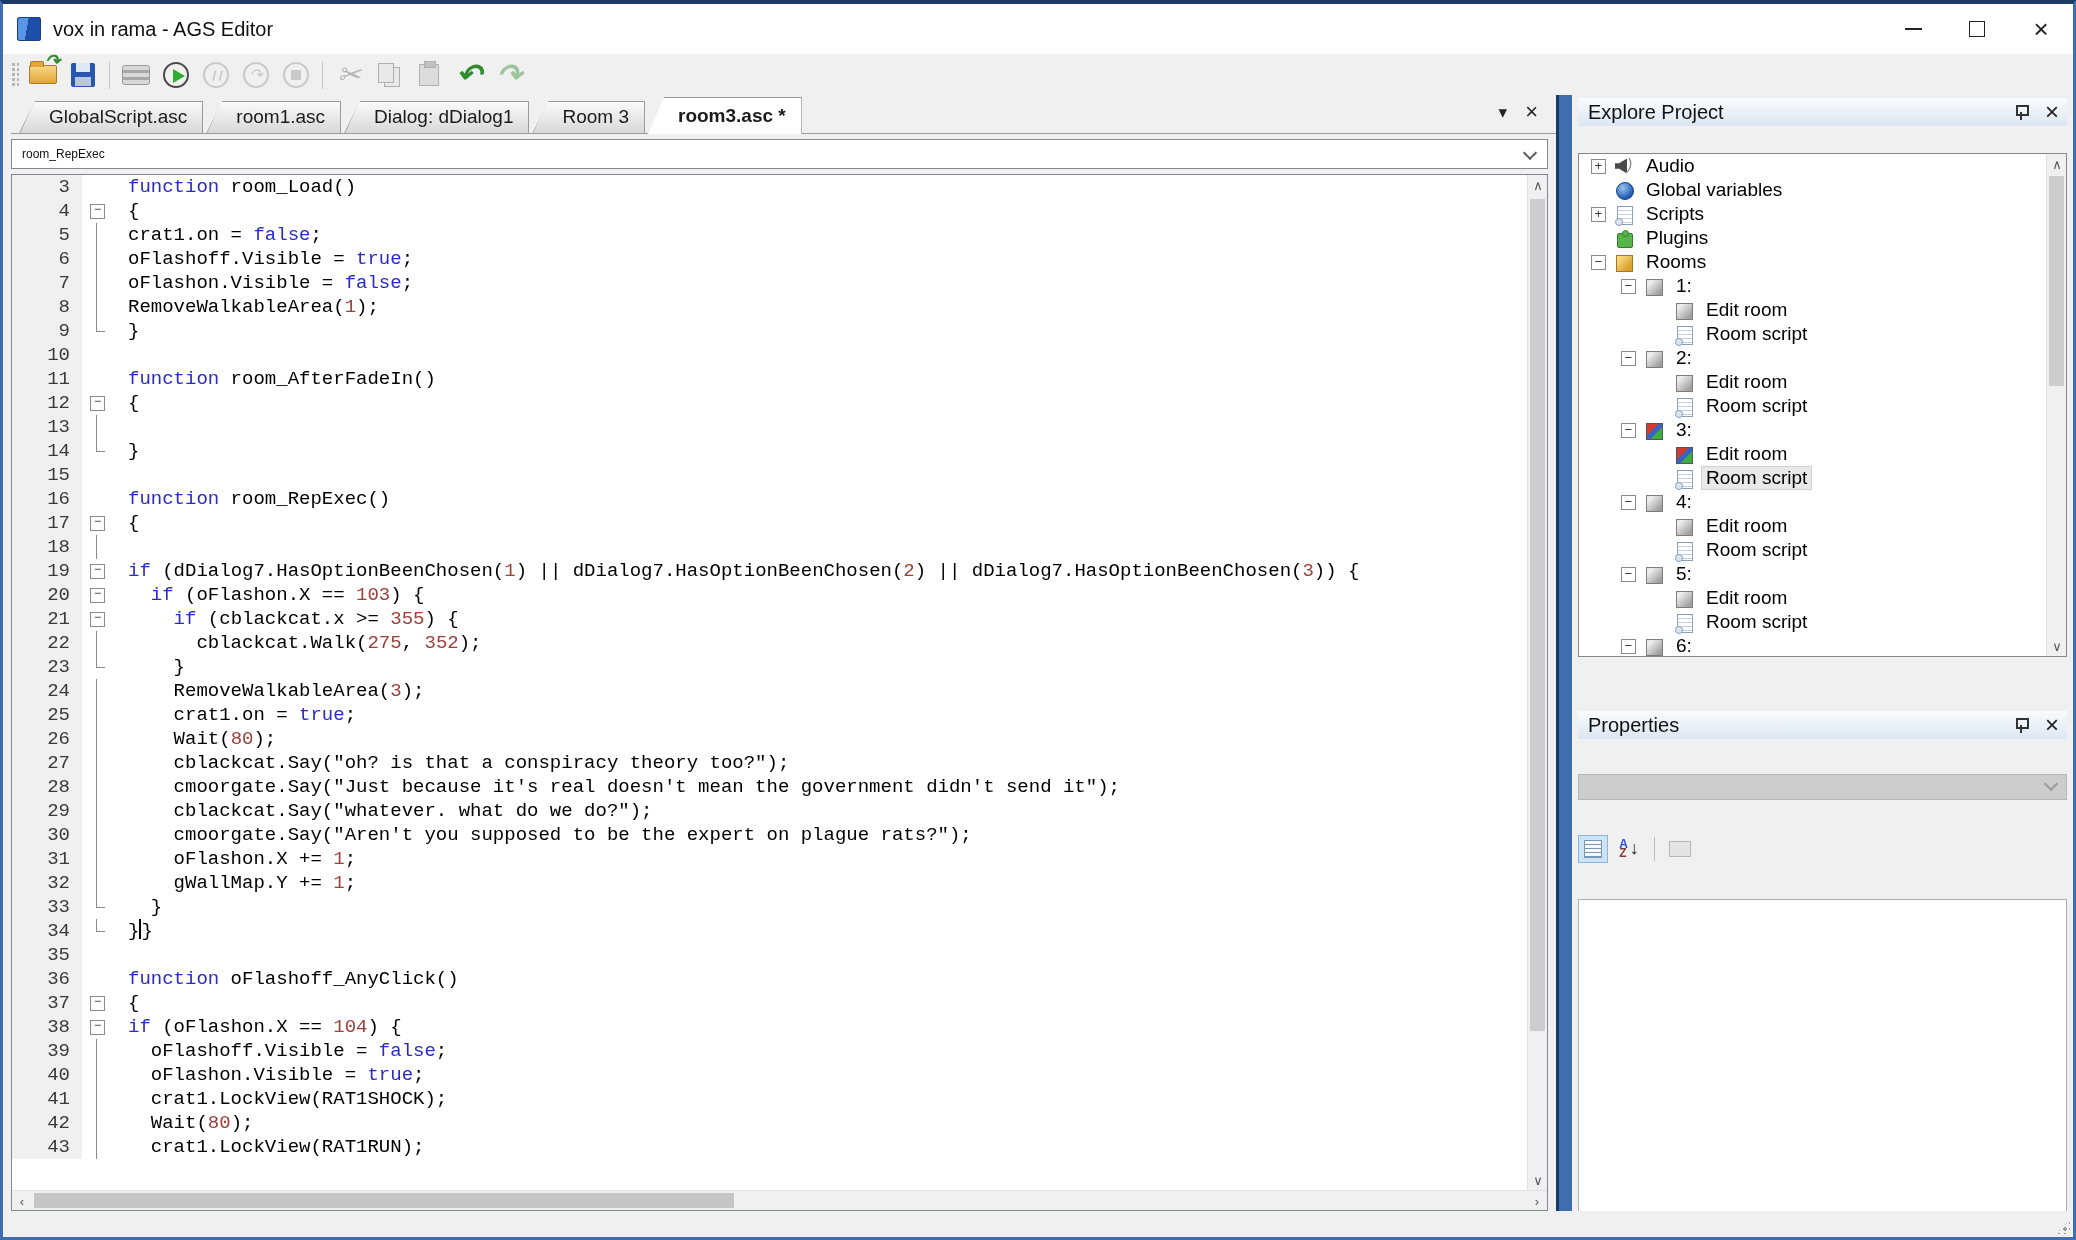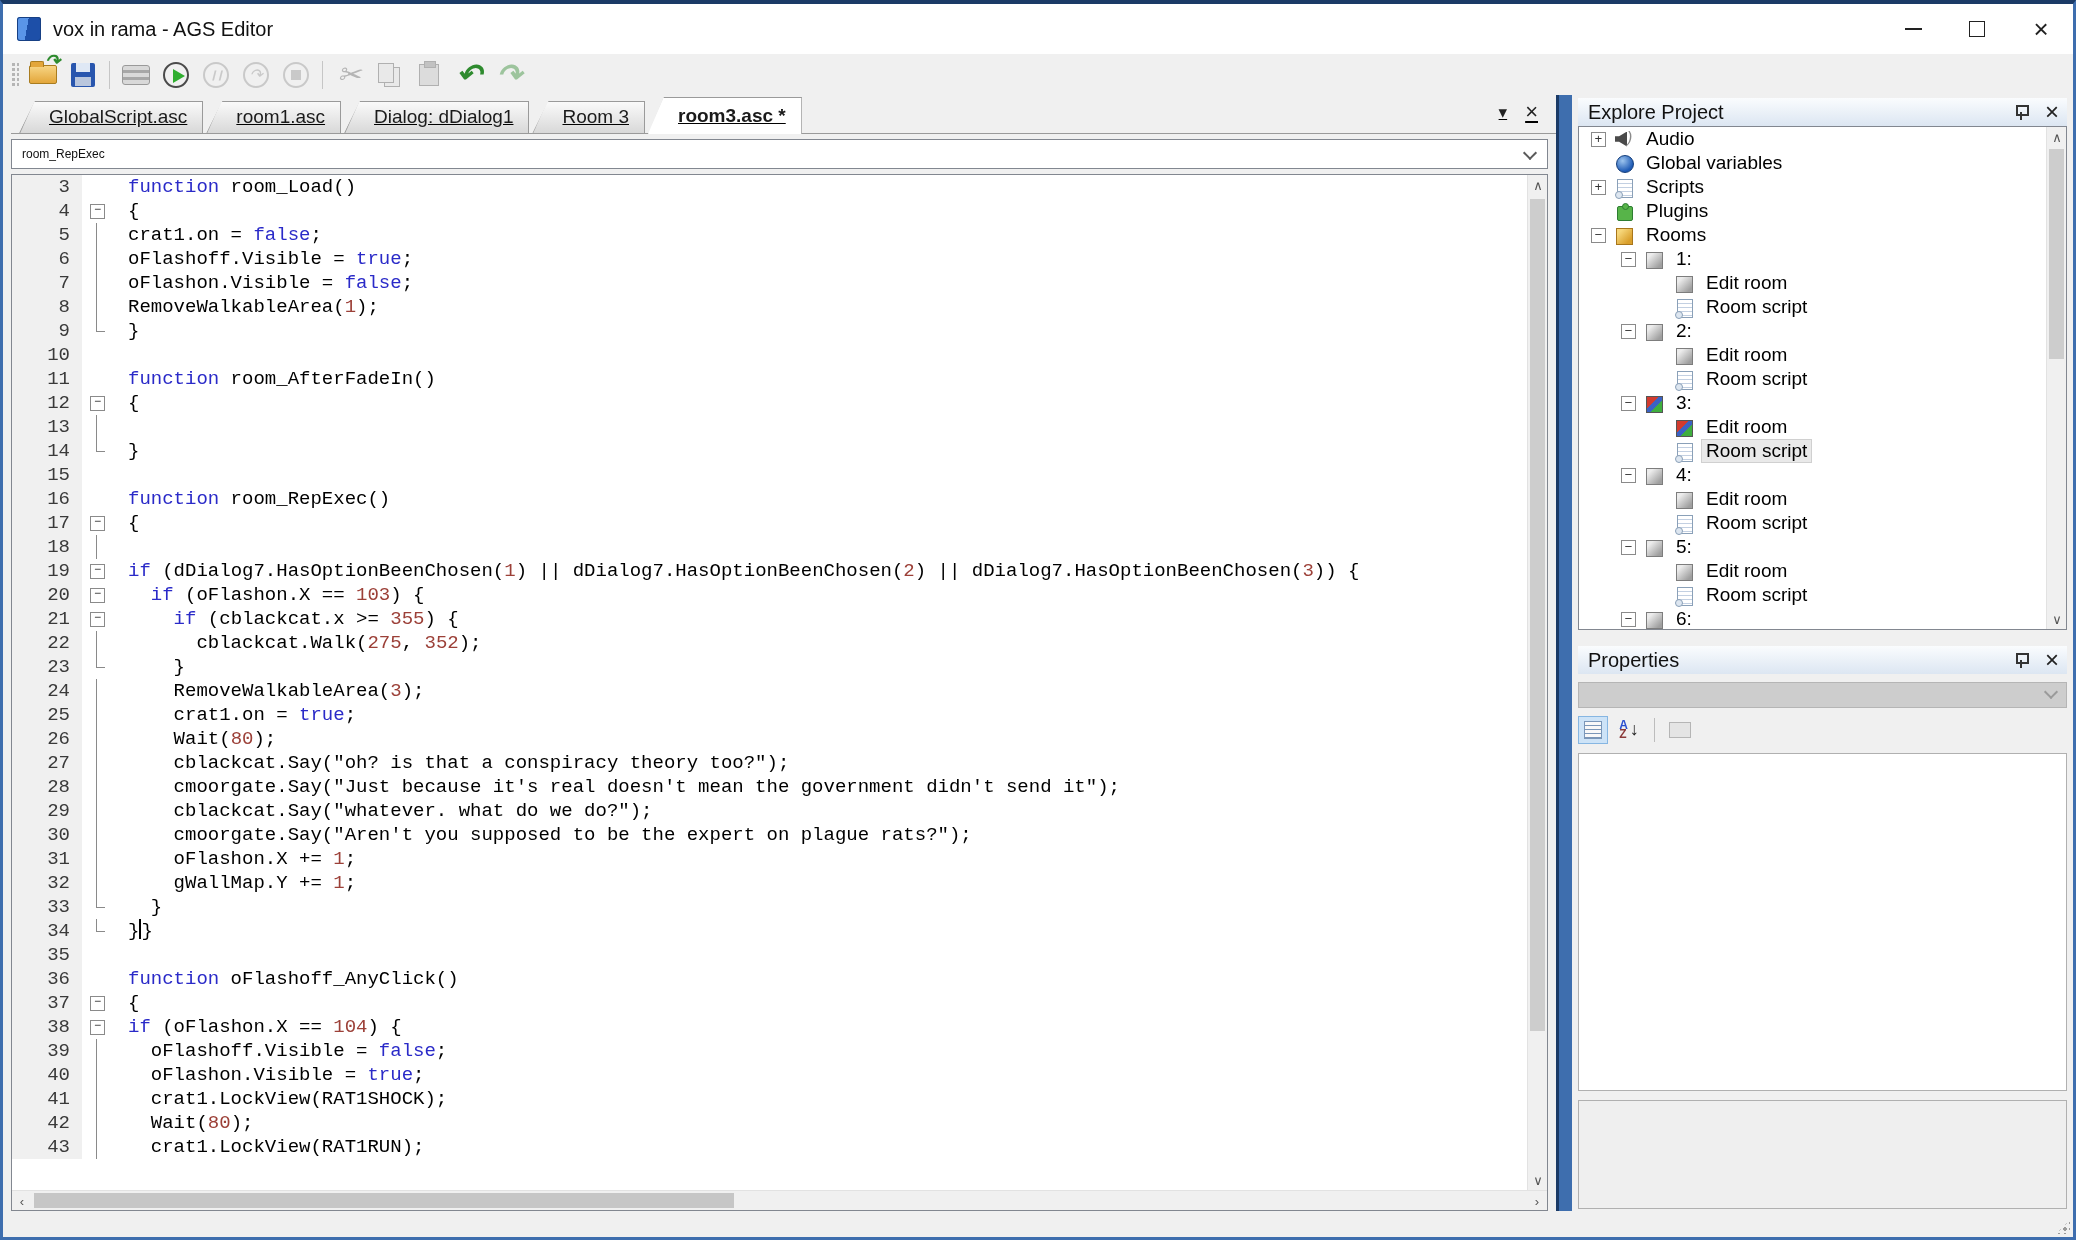--- a/index.html
+++ b/index.html
@@ -57,21 +57,21 @@
   .ic-paste::before { content:""; position:absolute; left:4px; top:-4px; width:10px; height:5px; background:#c2c2c2; border:1px solid #b0b0b0; }
   .ic-undo::before { content:"\21B6"; font-size:30px; font-weight:bold; color:#2e8b2e; }
   .ic-redo::before { content:"\21B7"; font-size:30px; font-weight:bold; color:#9dc49d; }
 
   
   .main { flex:1 1 auto; display:flex; min-height:0; }
   .editor-col { width:1553px; display:flex; flex-direction:column; padding:0 0 0 8px; min-height:0; }
 
   
   .tabstrip { height:39px; display:flex; align-items:flex-end; padding-left:8px; border-bottom:1px solid #9a9a9a;
-              position:relative; flex:0 0 auto;text-decoration:underline; }
+              position:relative; flex:0 0 auto; }
   .tab { position:relative; height:32px; margin-right:3px; padding:0 16px 0 30px; display:flex; align-items:center;
          font-size:19px; color:#1a1a1a; clip-path:polygon(16px 0,100% 0,100% 100%,0 100%);
          background:linear-gradient(#fbfbfb,#d8d8d8); box-shadow:inset 0 1px 0 #9a9a9a, inset -1px 0 0 #9a9a9a; }
   .tab::before { content:""; position:absolute; left:6px; top:-4px; width:1px; height:46px; background:#9a9a9a; transform:rotate(24deg); }
   .tab.active { height:37px; background:#fff; font-weight:bold; margin-bottom:-1px; z-index:2; }
   .tabstrip-btns { margin-left:auto; display:flex; align-items:center; gap:18px; padding:0 18px 8px 0; }
   .tabstrip-btns span { font-size:17px; color:#222; }
 
   
   .combo-row { height:40px; display:flex; align-items:center; padding-right:8px; flex:0 0 auto; }
@@ -102,21 +102,21 @@
   .vscroll { position:absolute; top:0; bottom:20px; right:0; width:20px; background:#f0f0f0; border-left:1px solid #e2e2e2; }
   .hscroll { position:absolute; left:0; right:0; bottom:0; height:20px; background:#f0f0f0; border-top:1px solid #e2e2e2; }
   .sb-arrow { position:absolute; color:#555; font-size:13px; width:20px; height:20px; display:flex; align-items:center; justify-content:center; }
   .vthumb { position:absolute; left:2px; right:2px; background:#cdcdcd; }
   .hthumb { position:absolute; top:2px; bottom:2px; background:#c6c6c6; }
 
   
   .splitter-blue { width:16px; background:#3e6eae; border-left:3px solid #1b3a66; flex:0 0 auto; }
 
   
-  .side-col { flex:1; display:flex; flex-direction:column; padding:3px 6px 0 6px; min-height:0; background:#f0f0f0; }
+  .side-col { flex:1; display:flex; flex-direction:column; padding:3px 6px 0 6px; min-height:0; background:#f0f0f0;gap:27px; }
   .phead { height:28px; display:flex; align-items:center; padding:0 8px 0 10px;
            background:linear-gradient(#fafcfe,#dce6f2); font-size:20px; color:#111; flex:0 0 auto; }
   .phead .sp { flex:1; }
   .pin-icon { width:16px; height:18px; position:relative; margin-right:16px; }
   .pin-icon::before { content:""; position:absolute; left:3px; top:2px; width:9px; height:7px; border:2px solid #333; }
   .pin-icon::after { content:""; position:absolute; left:7px; top:9px; width:2px; height:8px; background:#333; }
   .phead .x { font-size:24px; color:#222; line-height:1; }
 
   .tree-box { height:504px; background:#fff; border:1px solid #828790; position:relative; overflow:hidden; flex:0 0 auto; }
   .tree-rows { position:absolute; inset:0 20px 0 0; overflow:hidden; }

